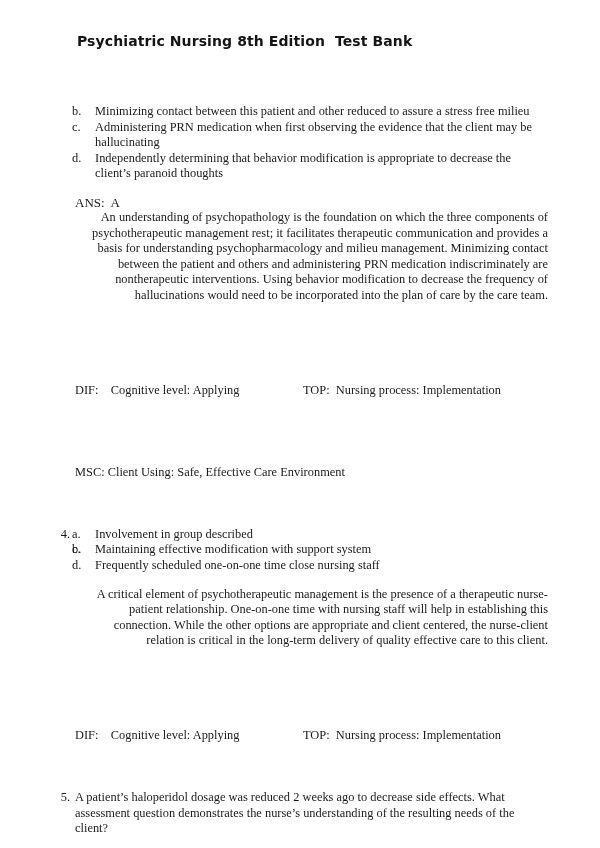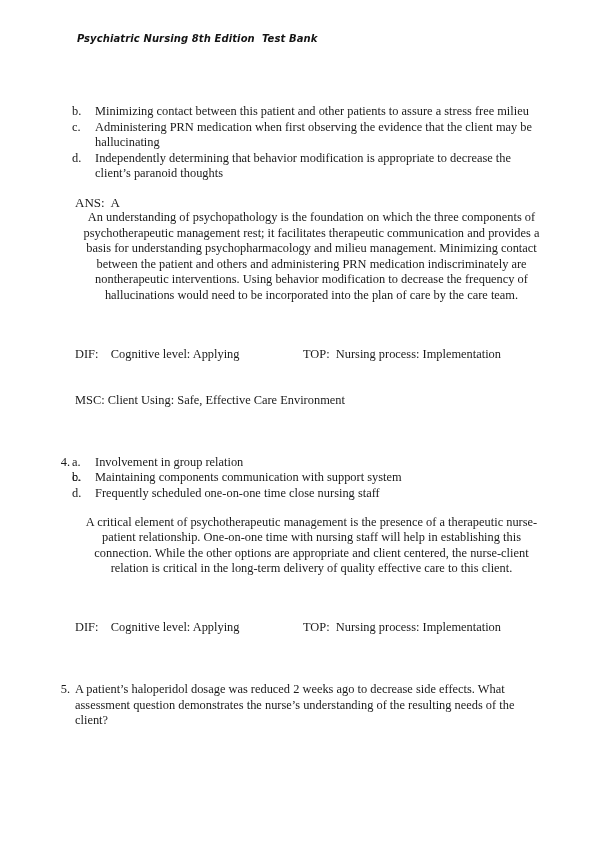--- a/index.html
+++ b/index.html
@@ -19,25 +19,24 @@
     position: absolute;
     inset: 0;
     background: #ffffff;
   }
   .doc-header {
     position: absolute;
     left: 77px;
     top: 33px;
     font-family: "DejaVu Sans", sans-serif;
     font-weight: bold;
-    font-size: 10px;
+    font-size: 14px;
     letter-spacing: 0.1px;
     color: #151515;
     white-space: pre;
-    font-style: italic;
   }
   .body-area {
     position: absolute;
     left: 0;
     top: 104px;
     width: 600px;
   }
   .block {
     position: relative;
   }
@@ -74,37 +73,38 @@
     width: 12px;
     text-align: left;
     font-size: 12.4px;
     line-height: 15.55px;
   }
   .para {
     padding-left: 75px;
     padding-right: 52px;
     font-size: 12.4px;
     line-height: 15.55px;
-    text-align: center;
+    text-align: right;
   }
   .ans-line {
     padding-left: 75px;
     font-size: 13px;
     line-height: 15.55px;
     white-space: pre;
   }
   .meta {
     padding-left: 75px;
     font-size: 12.4px;
     line-height: 15.3px;
     white-space: pre;
   }
   .meta-row {
     display: block;
     white-space: pre;
+    margin-top: 36px;
   }
   .meta-dif {
     display: inline-block;
   }
   .meta-top {
     display: inline-block;
   }
   .gap-md { height: 13px; }
   .gap-lg { height: 16px; }
 </style>
@@ -114,21 +114,21 @@
 <div class="page">
 
   <div class="doc-header">Psychiatric Nursing 8th Edition  Test Bank</div>
 
   <div class="body-area">
 
     <div class="block">
 
       <div class="opt">
         <span class="opt-letter">b.</span>
-        <span>Minimizing contact between this patient and other patients to assure a stress free milieu</span>
+        <span>Minimizing contact between this patient and other reduced to assure a stress free milieu</span>
       </div>
       <div class="opt">
         <span class="opt-letter">c.</span>
         <span>Administering PRN medication when first observing the evidence that the client may be hallucinating</span>
       </div>
       <div class="opt">
         <span class="opt-letter">d.</span>
         <span>Independently determining that behavior modification is appropriate to decrease the client’s paranoid thoughts</span>
       </div>
 
@@ -148,28 +148,28 @@
     <div class="gap-lg"></div>
 
     <div class="block">
 
       <div class="q-item">
         <span class="q-num">4.</span>
       </div>
 
       <div class="opt">
         <span class="opt-letter">a.</span>
-        <span>Involvement in group relation</span>
+        <span>Involvement in group described</span>
       </div>
       <div class="opt">
         <span class="opt-letter">b.</span>
       </div>
       <div class="opt">
         <span class="opt-letter">c.</span>
-        <span>Maintaining components communication with support system</span>
+        <span>Maintaining effective modification with support system</span>
       </div>
       <div class="opt">
         <span class="opt-letter">d.</span>
         <span>Frequently scheduled one-on-one time close nursing staff</span>
       </div>
 
       <div class="gap-md"></div>
 
       <div class="para">A critical element of psychotherapeutic management is the presence of a therapeutic nurse-patient relationship. One-on-one time with nursing staff will help in establishing this connection. While the other options are appropriate and client centered, the nurse-client relation is critical in the long-term delivery of quality effective care to this client.</div>
 

